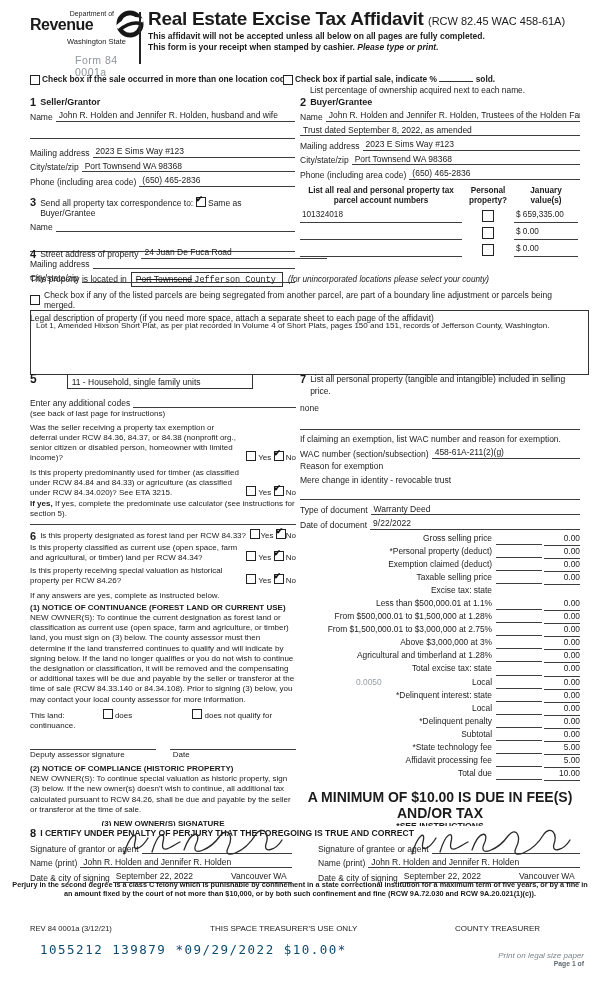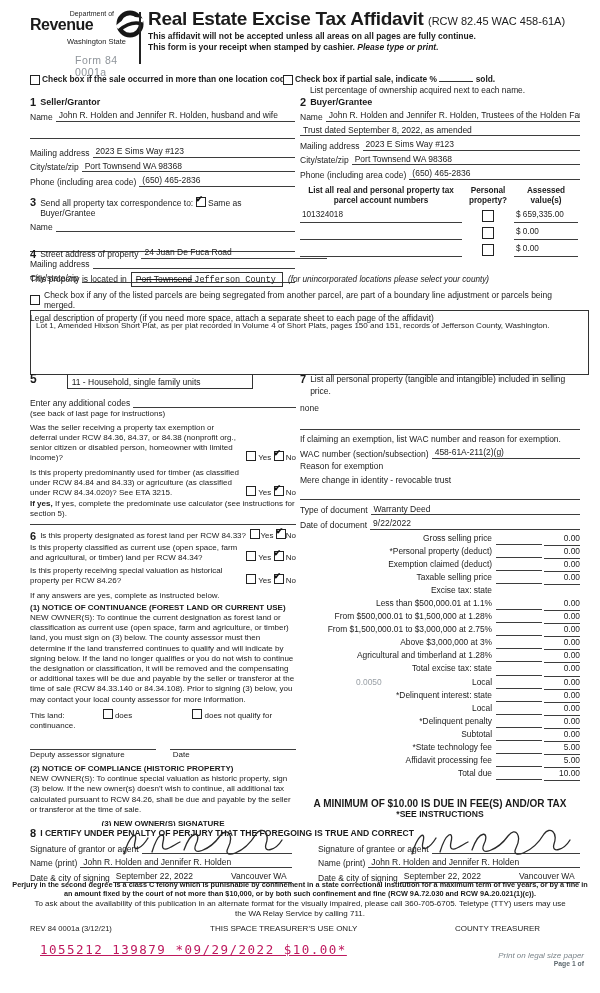--- a/index.html
+++ b/index.html
@@ -35,21 +35,21 @@
   .ptable{display:grid;grid-template-columns:162px 50px 64px;column-gap:1px;font-size:8.2px;}
   .phead{font-weight:bold;text-align:center;line-height:10px;}
   .pcell{border-bottom:1px solid #3d3d3d;margin-top:4px;padding:0 2px 1px 2px;min-height:9px;}
   .pcheck{display:flex;justify-content:center;align-items:flex-end;margin-top:4px;padding-bottom:1px;}
   
   .boxed{border:1px solid #333;}
   .sig-svg{position:absolute;pointer-events:none;}
   .hr{border-top:1px solid #3d3d3d;margin:4px 0;}
   .strike{text-decoration:line-through;}
   .mono{font-family:"Liberation Mono",monospace;}
-  .stamp{font-family:"DejaVu Sans Mono",monospace;font-size:12.5px;letter-spacing:1.5px;color:#be185d;text-decoration:underline;}
+  .stamp{font-family:"DejaVu Sans Mono",monospace;font-size:12.5px;letter-spacing:1.5px;color:#0c4a6e;}
 </style>
 </head>
 <body>
 
 <div class="page">
 
   <div class="abs" style="top:10px;left:28px;width:112px;">
     <div style="position:relative;height:40px;">
       <div style="position:absolute;right:26px;top:0;font-size:7px;">Department of</div>
       <div style="position:absolute;left:2px;top:6px;font-size:16px;font-weight:bold;letter-spacing:-0.5px;">Revenue</div>
@@ -65,21 +65,21 @@
     <div class="gray" style="font-size:10.5px;margin-top:4px;letter-spacing:0.5px;padding-left:47px;">Form 84 0001a</div>
   </div>
 
   <div class="abs" style="top:12px;left:139px;width:1.5px;height:52px;background:#222;"></div>
 
   <div class="abs" style="top:8px;left:148px;width:440px;">
     <div>
       <span style="font-size:19px;font-weight:bold;letter-spacing:-0.3px;">Real Estate Excise Tax Affidavit</span>
       <span style="font-size:11px;">(RCW 82.45 WAC 458-61A)</span>
     </div>
-    <div class="b" style="font-size:8.5px;margin-top:1px;">This affidavit will not be accepted unless all areas on all pages are fully continue.</div>
+    <div class="b" style="font-size:8.5px;margin-top:1px;">This affidavit will not be accepted unless all below on all pages are fully completed.</div>
     <div style="font-size:8.5px;margin-top:1px;">
       <span class="b">This form is your receipt when stamped by cashier.</span>
       <span class="b i">Please type or print.</span>
     </div>
   </div>
 
   <div class="abs" style="top:74px;left:30px;width:556px;font-size:8.4px;">
     <span class="cb" style="position:absolute;left:0;top:1px;"></span>
     <span class="b" style="position:absolute;left:12px;top:0;">Check box if the sale occurred in more than one location code.</span>
     <span class="cb" style="position:absolute;left:253px;top:1px;"></span>
@@ -162,21 +162,21 @@
         <span class="line"><span class="val">Port Townsend WA 98368</span></span>
       </div>
     <div class="fl">
         <span class="lbl">Phone (including area code)</span>
         <span class="line"><span class="val">(650) 465-2836</span></span>
       </div>
 
     <div class="ptable" style="margin-top:6px;">
       <div class="phead"><span>List all real and personal property tax</span><br><span>parcel account numbers</span></div>
       <div class="phead"><span>Personal</span><br><span>property?</span></div>
-      <div class="phead"><span>Assessed</span><br><span>value(s)</span></div>
+      <div class="phead"><span>January</span><br><span>value(s)</span></div>
 
       <div class="pcell"><span class="val">101324018</span></div>
       <div class="pcheck">
           <span class="cb" style="width:10px;height:10px;"></span>
         </div>
       <div class="pcell"><span class="val">$ 659,335.00</span></div>
 
       <div class="pcell"><span class="val"></span></div>
       <div class="pcheck">
           <span class="cb" style="width:10px;height:10px;"></span>
@@ -409,21 +409,21 @@
           <span class="mlabel">Affidavit processing fee</span>
           <span class="mleader"></span>
           <span class="mvalue">5.00</span>
         </div>
       <div class="mrow">
           <span class="mlabel">Total due</span>
           <span class="mleader"></span>
           <span class="mvalue">10.00</span>
         </div>
     </div>
-    <div class="b" style="text-align:center;font-size:10px;margin-top:17px;">A MINIMUM OF $10.00 IS DUE IN FEE(S) AND/OR TAX</div>
+    <div class="b" style="text-align:center;font-size:14px;margin-top:8px;">A MINIMUM OF $10.00 IS DUE IN FEE(S) AND/OR TAX</div>
     <div class="b" style="text-align:center;font-size:8.6px;">*SEE INSTRUCTIONS</div>
   </div>
 
   <div class="abs" style="top:828px;left:30px;width:550px;">
     <div class="qrow" style="align-items:flex-start;">
       <span class="secnum">8</span>
       <span class="b" style="font-size:8.6px;">I CERTIFY UNDER PENALTY OF PERJURY THAT THE FOREGOING IS TRUE AND CORRECT</span>
     </div>
 
     <div style="position:relative;display:flex;">
@@ -463,21 +463,20 @@
         <div class="fl">
             <span class="lbl">Date &amp; city of signing</span>
             <span class="line"><span class="val">September 22, 2022</span></span>
             <span class="line w60"><span class="val">Vancouver WA</span></span>
           </div>
       </div>
     </div>
   </div>
 
   <div class="abs b" style="top:881px;left:8px;width:584px;font-size:7.3px;line-height:8.6px;text-align:center;">Perjury in the second degree is a class C felony which is punishable by confinement in a state correctional institution for a maximum term of five years, or by a fine in an amount fixed by the court of not more than $10,000, or by both such confinement and fine (RCW 9A.72.030 and RCW 9A.20.021(1)(c)).</div>
-  <div class="abs" style="top:899px;left:30px;width:540px;font-size:8px;line-height:9.6px;text-align:center;">To ask about the availability of this publication in an alternate format for the visually impaired, please call 360-705-6705. Teletype (TTY) users may use the WA Relay Service by calling 711.</div>
 
   <div class="abs" style="top:924px;left:30px;width:548px;font-size:7.6px;">
     <span style="position:absolute;left:0;">REV 84 0001a  (3/12/21)</span>
     <span style="position:absolute;left:180px;font-size:8px;">THIS SPACE TREASURER'S USE ONLY</span>
     <span style="position:absolute;left:425px;font-size:8px;">COUNTY TREASURER</span>
   </div>
 
   <div class="abs stamp" style="top:942px;left:40px;">1055212 139879 *09/29/2022 $10.00*</div>
 
   <div class="abs" style="top:951px;right:16px;text-align:right;">

